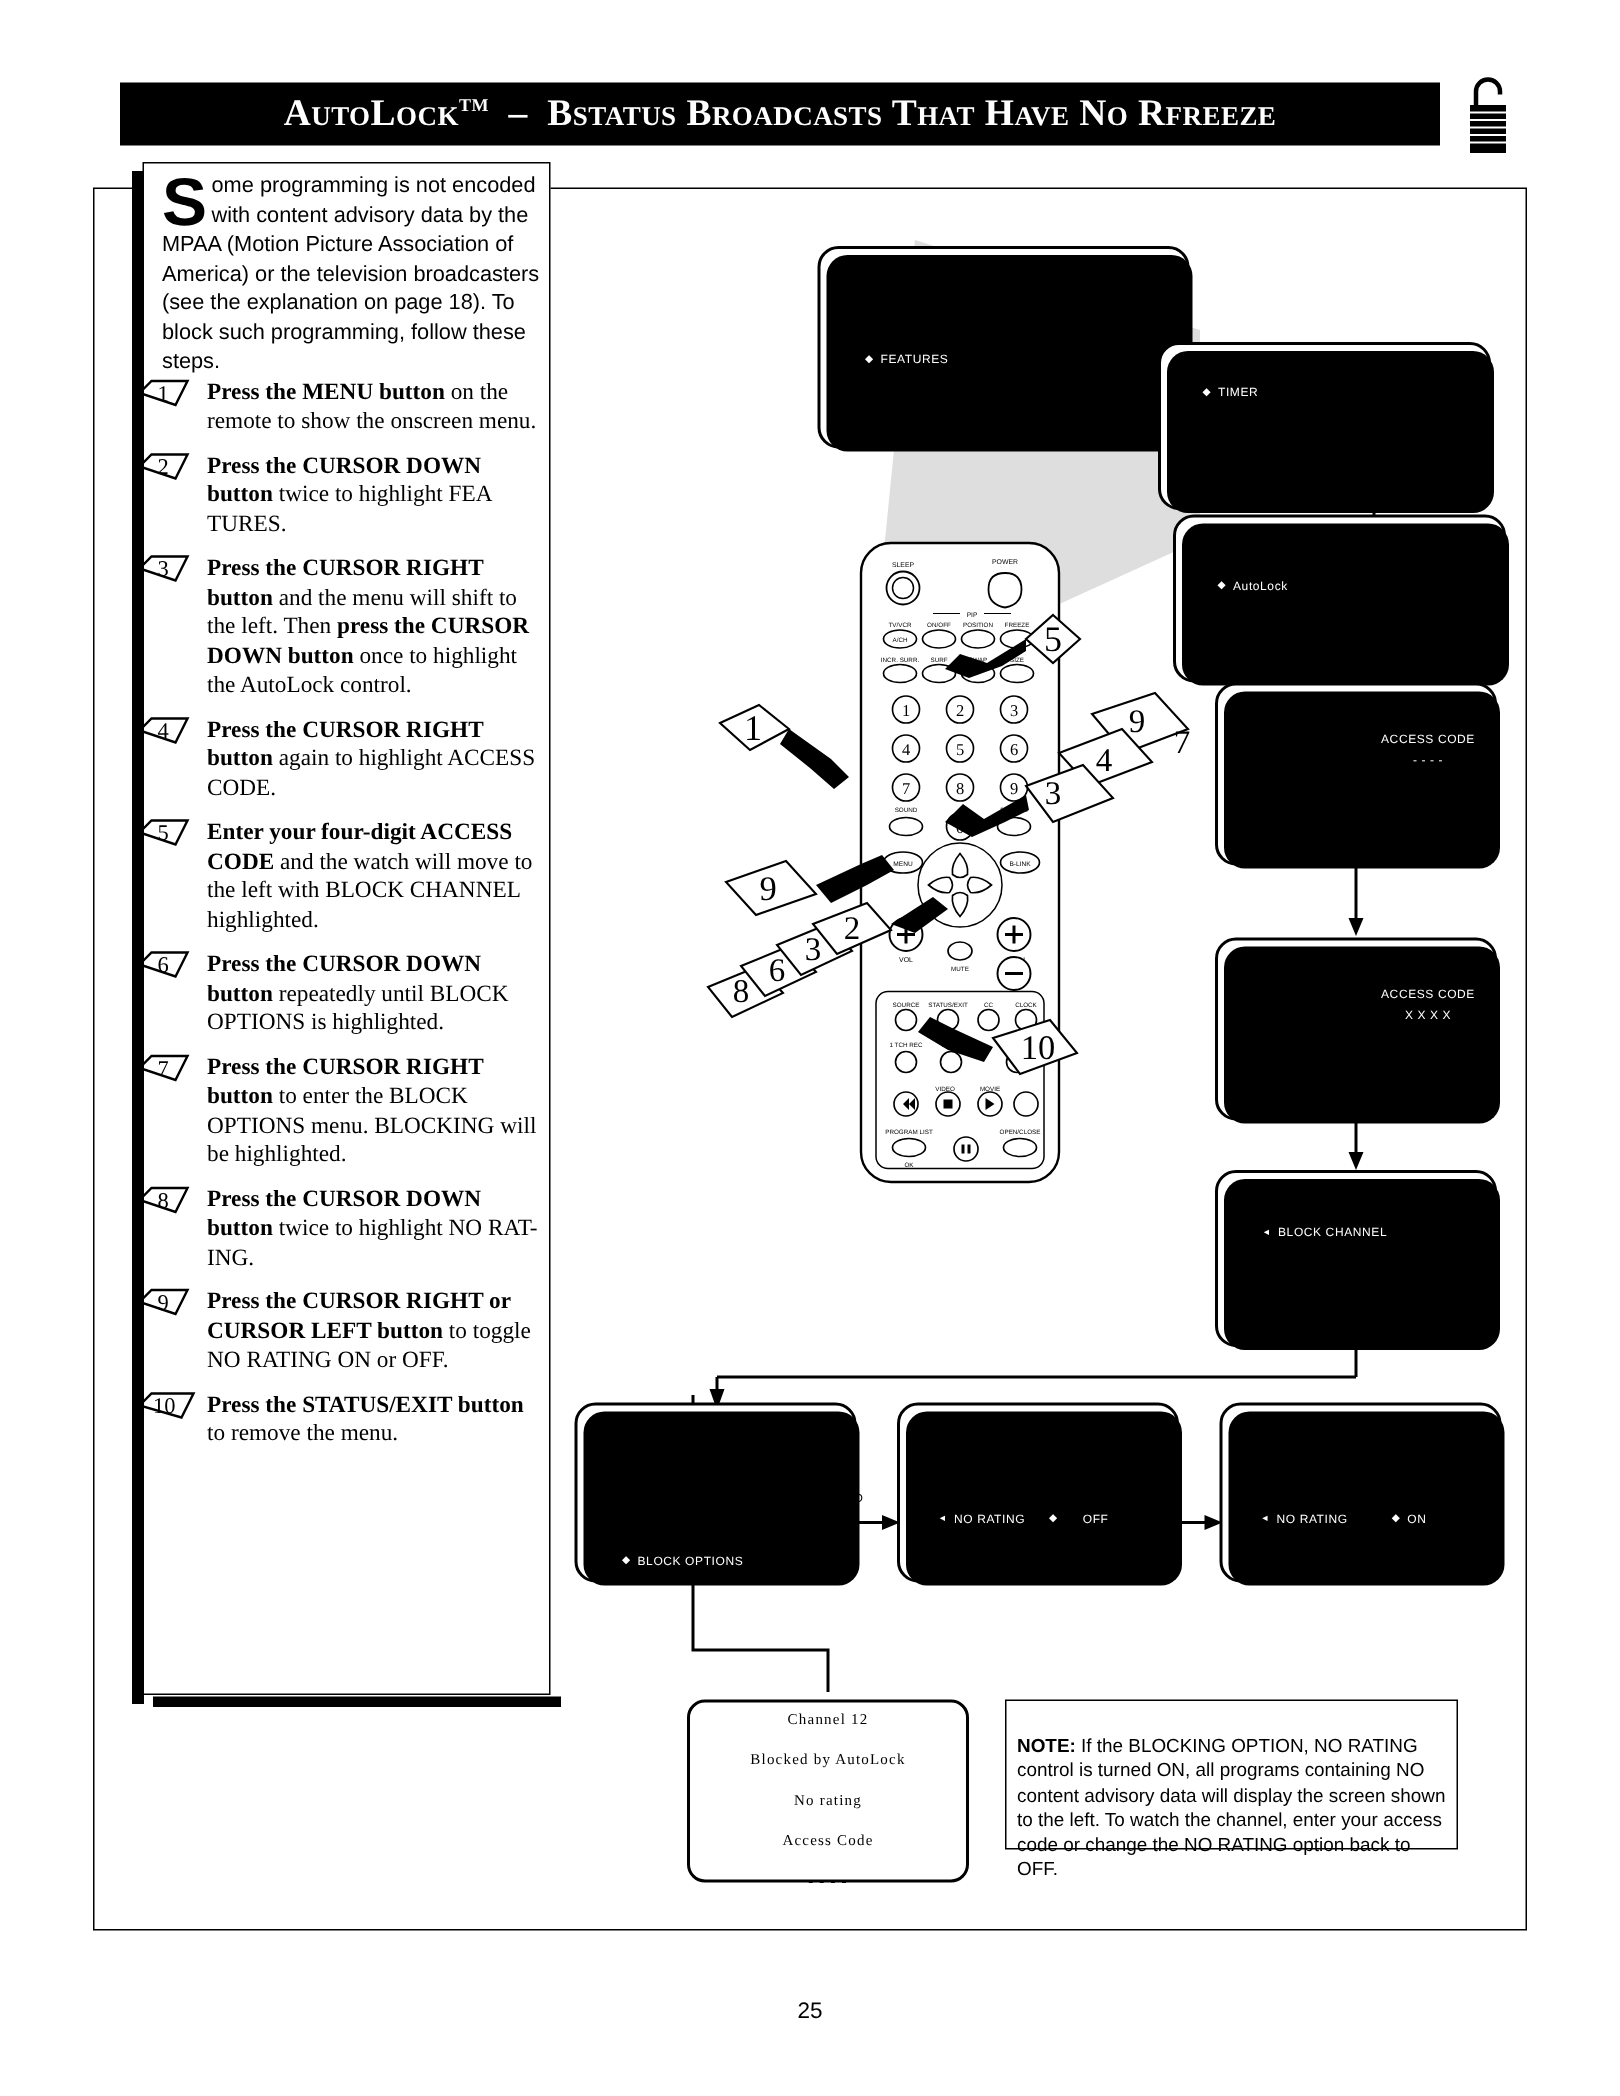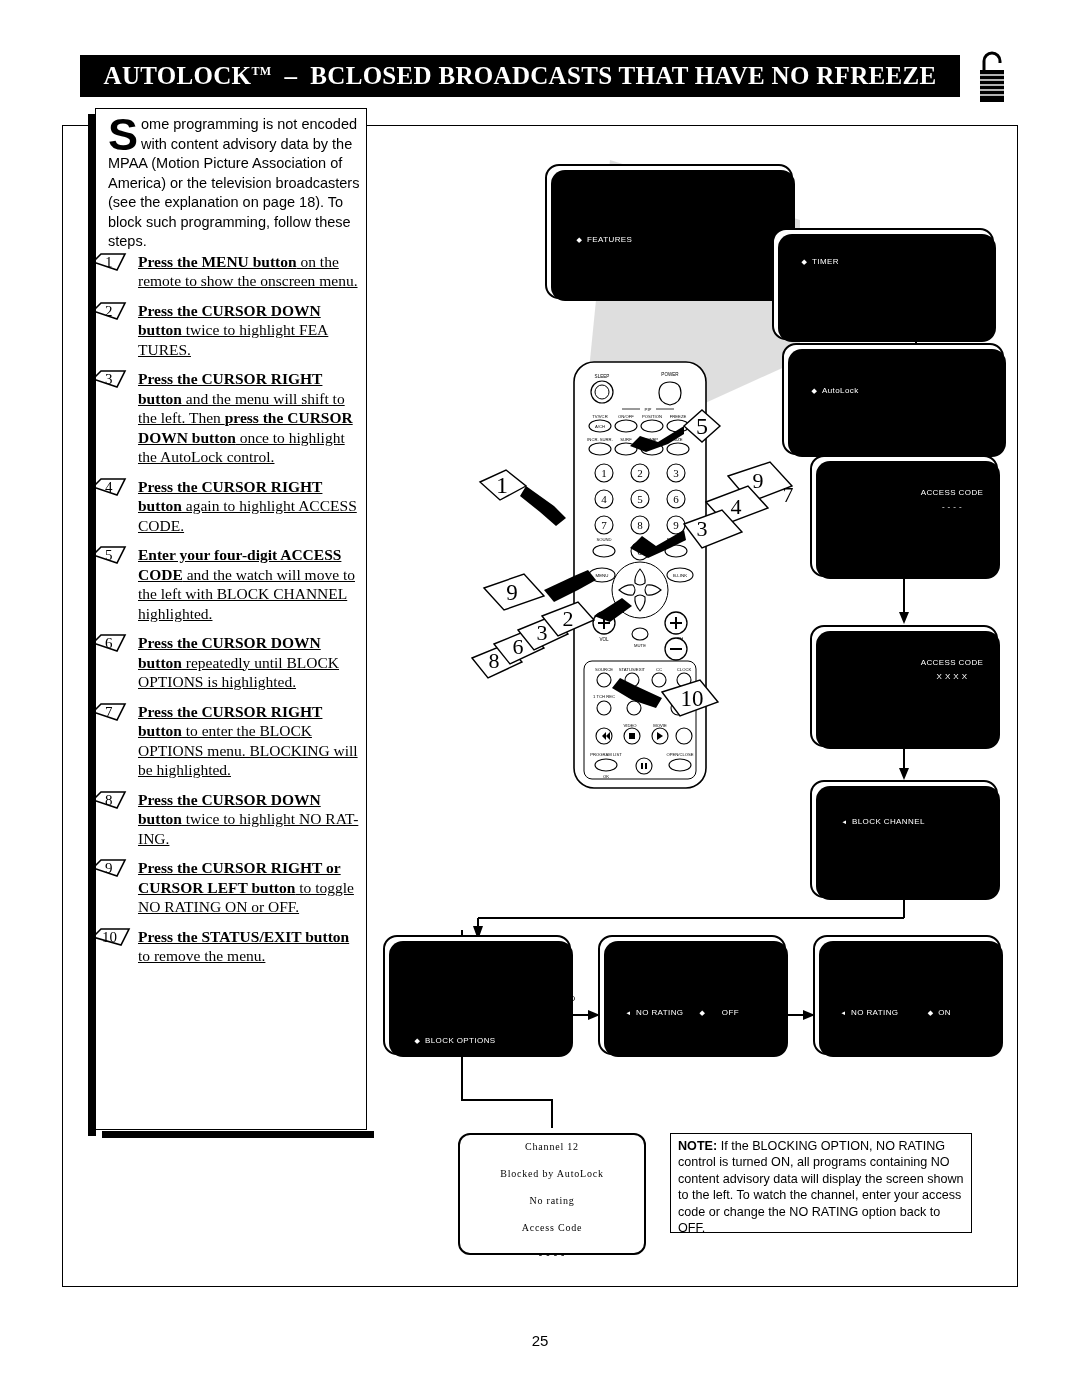--- a/index.html
+++ b/index.html
@@ -26,21 +26,21 @@
   }
   #title-bar .title-text {
     font-family: "Liberation Serif", serif;
     font-weight: bold;
     font-size: 25px;
     letter-spacing: .3px;
     white-space: nowrap;
   }
   
   .sc-big { font-size: 25px; }
-  .sc-sm { font-size: 25px; }
+  .sc-sm { font-size: 18px; }
   .tm { font-size: 12px; vertical-align: super; }
 
   #padlock-icon {
     position: absolute;
     left: 975px; top: 48px;
     width: 34px; height: 58px;
   }
 
   
   #page-frame {
@@ -125,21 +125,21 @@
   .step .num-badge {
     position: absolute;
     left: -17px; top: 0px;
     width: 40px; height: 20px;
   }
   .step .num-badge svg { display: block; }
   .step .num-badge .numtxt {
     font-family: "Liberation Serif", serif;
     font-size: 15px;
   }
-  .step .txt { display: block; padding-left: 24px; text-indent: 0; text-decoration: underline; }
+  .step .txt { display: block; padding-left: 24px; text-indent: 0; }
   b { font-weight: bold; }
 
   .stop-oct {
     display: inline-block;
     width: 34px; height: 34px;
     background: #000;
     color: #fff;
     clip-path: polygon(30% 0, 70% 0, 100% 30%, 100% 70%, 70% 100%, 30% 100%, 0 70%, 0 30%);
     font-family: "Liberation Sans", sans-serif;
     font-weight: bold;
@@ -197,21 +197,21 @@
     text-align: center;
   }
 
   
   #note-box {
     position: absolute;
     left: 670px; top: 1133px;
     width: 302px; height: 100px;
     border: 1.5px solid #000;
     background: #fff;
-    padding: 4px 7px;
+    padding: 22px 7px;
     z-index: 6;
   }
   #note-box p {
     margin: 0;
     font-family: "Liberation Sans", sans-serif;
     font-size: 12.6px;
     line-height: 16.4px;
   }
 
   
@@ -246,21 +246,21 @@
     font-size: 15px;
   }
 </style>
 </head>
 <body>
 
 <div id="title-bar">
   <span class="title-text">
     <span class="sc-big">A</span><span class="sc-sm">UTO</span><span class="sc-big">L</span><span class="sc-sm">OCK</span><span class="tm">TM</span>
     &nbsp;–&nbsp;
-    <span class="sc-big">B</span><span class="sc-sm">CLOSED</span>
+    <span class="sc-big">B</span><span class="sc-sm">STATUS</span>
     <span class="sc-big">B</span><span class="sc-sm">ROADCASTS</span>
     <span class="sc-big">T</span><span class="sc-sm">HAT</span>
     <span class="sc-big">H</span><span class="sc-sm">AVE</span>
     <span class="sc-big">N</span><span class="sc-sm">O</span>
     <span class="sc-big">R</span><span class="sc-sm">FREEZE</span>
   </span>
 </div>
 
 <svg id="padlock-icon" viewBox="0 0 34 58">
   <path d="M9 22 V13 a8 8 0 0 1 16 0 V15" fill="none" stroke="#000" stroke-width="3"></path>

